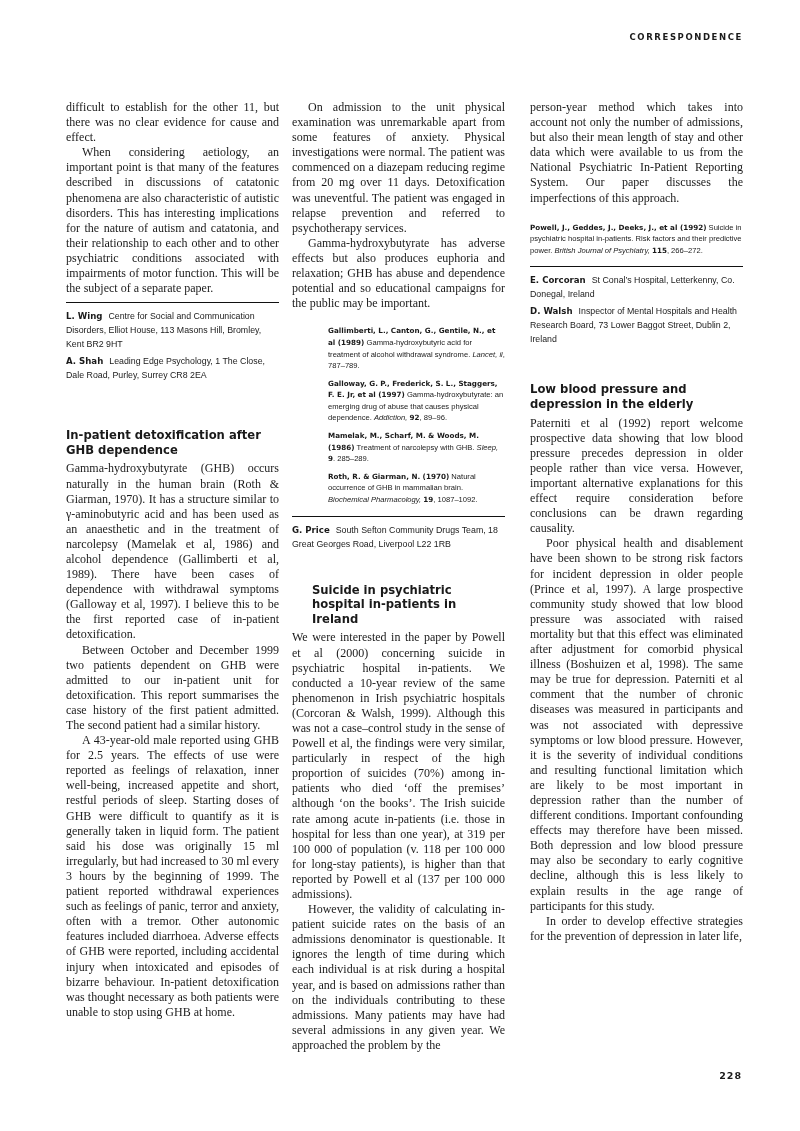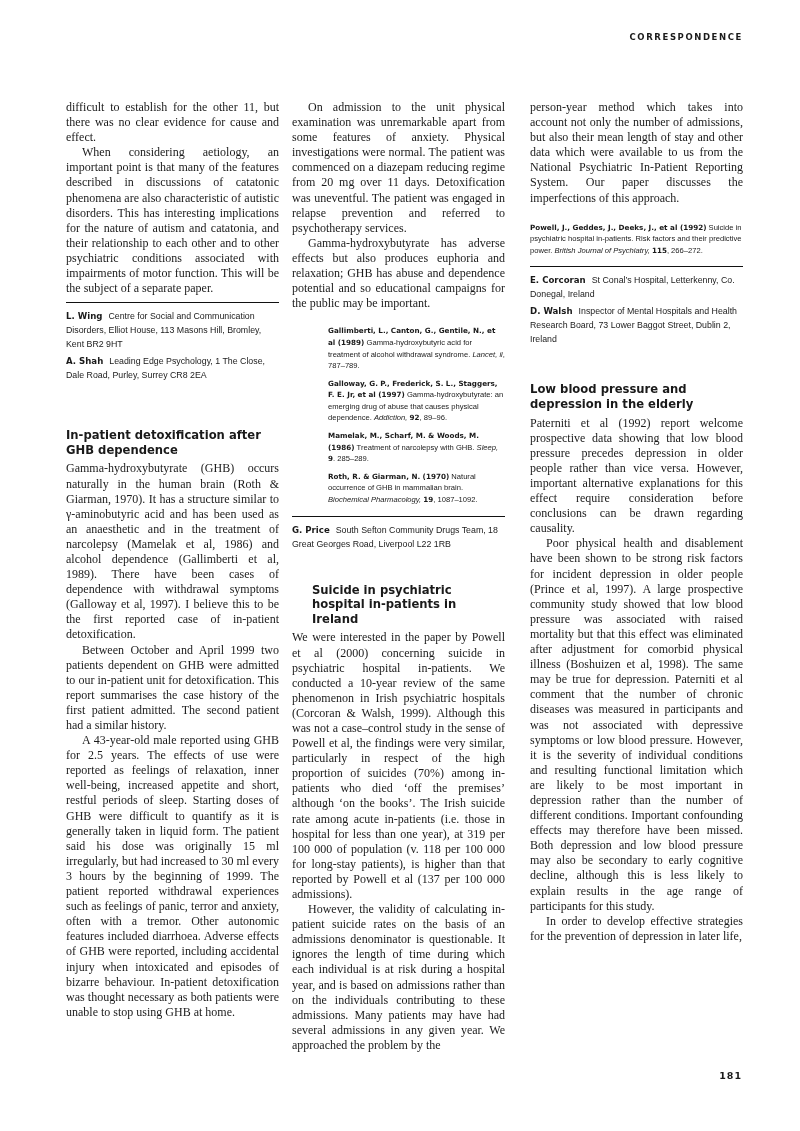--- a/index.html
+++ b/index.html
@@ -32,21 +32,21 @@
     <p class="ind">When considering aetiology, an important point is that many of the features described in discussions of catatonic phenomena are also characteristic of autistic disorders. This has interesting implications for the nature of autism and catatonia, and their relationship to each other and to other psychiatric conditions associated with impairments of motor function. This will be the subject of a separate paper.</p>
   </div>
   <hr class="rule" style="margin-top:6px;">
   <div style="margin-top:6px;">
     <p class="affil"><b>L. Wing</b><span>Centre for Social and Communication Disorders, Elliot House, 113 Masons Hill, Bromley, Kent BR2 9HT</span></p>
     <p class="affil" style="margin-top:3px;"><b>A. Shah</b><span>Leading Edge Psychology, 1 The Close, Dale Road, Purley, Surrey CR8 2EA</span></p>
   </div>
   <h2 class="heading" style="margin-top:46px;">In-patient detoxification after GHB dependence</h2>
   <div class="body">
     <p>Gamma-hydroxybutyrate (GHB) occurs naturally in the human brain (Roth &amp; Giarman, 1970). It has a structure similar to γ-aminobutyric acid and has been used as an anaesthetic and in the treatment of narcolepsy (Mamelak et al, 1986) and alcohol dependence (Gallimberti et al, 1989). There have been cases of dependence with withdrawal symptoms (Galloway et al, 1997). I believe this to be the first reported case of in-patient detoxification.</p>
-    <p class="ind">Between October and April 1999 two patients dependent on GHB were admitted to our in-patient unit for detoxification. This report summarises the case history of the first patient admitted. The second patient had a similar history.</p>
+    <p class="ind">Between October and December 1999 two patients dependent on GHB were admitted to our in-patient unit for detoxification. This report summarises the case history of the first patient admitted. The second patient had a similar history.</p>
     <p class="ind">A 43-year-old male reported using GHB for 2.5 years. The effects of use were reported as feelings of relaxation, inner well-being, increased appetite and short, restful periods of sleep. Starting doses of GHB were difficult to quantify as it is generally taken in liquid form. The patient said his dose was originally 15 ml irregularly, but had increased to 30 ml every 3 hours by the beginning of 1999. The patient reported withdrawal experiences such as feelings of panic, terror and anxiety, often with a tremor. Other autonomic features included diarrhoea. Adverse effects of GHB were reported, including accidental injury when intoxicated and episodes of bizarre behaviour. In-patient detoxification was thought necessary as both patients were unable to stop using GHB at home.</p>
   </div>
 </div>
 
 <div class="col c2">
   <div class="body">
     <p class="ind">On admission to the unit physical examination was unremarkable apart from some features of anxiety. Physical investigations were normal. The patient was commenced on a diazepam reducing regime from 20 mg over 11 days. Detoxification was uneventful. The patient was engaged in relapse prevention and referred to psychotherapy services.</p>
     <p class="ind">Gamma-hydroxybutyrate has adverse effects but also produces euphoria and relaxation; GHB has abuse and dependence potential and so educational campaigns for the public may be important.</p>
   </div>
   <div style="margin-top:14px;margin-left:36px;">
@@ -77,13 +77,13 @@
     <p class="affil" style="margin-top:3px;"><b>D. Walsh</b><span>Inspector of Mental Hospitals and Health Research Board, 73 Lower Baggot Street, Dublin 2, Ireland</span></p>
   </div>
   <h2 class="heading" style="margin-top:36px;">Low blood pressure and depression in the elderly</h2>
   <div class="body">
     <p>Paterniti et al (1992) report welcome prospective data showing that low blood pressure precedes depression in older people rather than vice versa. However, important alternative explanations for this effect require consideration before conclusions can be drawn regarding causality.</p>
     <p class="ind">Poor physical health and disablement have been shown to be strong risk factors for incident depression in older people (Prince et al, 1997). A large prospective community study showed that low blood pressure was associated with raised mortality but that this effect was eliminated after adjustment for comorbid physical illness (Boshuizen et al, 1998). The same may be true for depression. Paterniti et al comment that the number of chronic diseases was measured in participants and was not associated with depressive symptoms or low blood pressure. However, it is the severity of individual conditions and resulting functional limitation which are likely to be most important in depression rather than the number of different conditions. Important confounding effects may therefore have been missed. Both depression and low blood pressure may also be secondary to early cognitive decline, although this is less likely to explain results in the age range of participants for this study.</p>
     <p class="ind">In order to develop effective strategies for the prevention of depression in later life,</p>
   </div>
 </div>
 
-<div class="pagenum">181</div>
+<div class="pagenum">228</div>
 
 </body></html>

